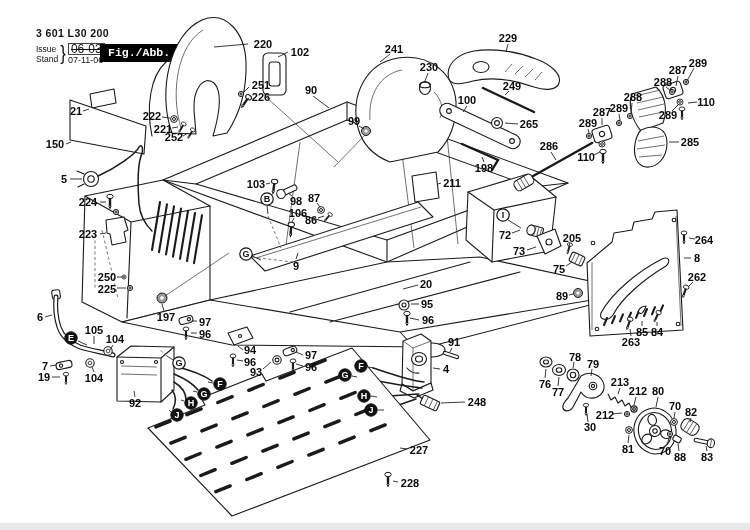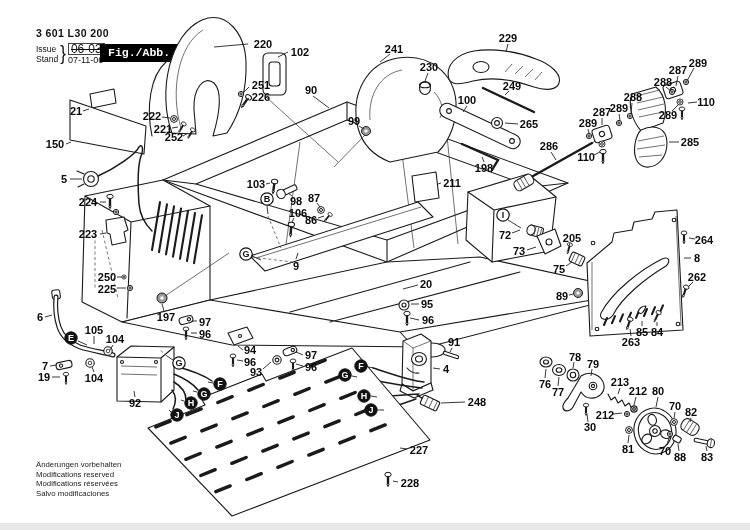--- a/index.html
+++ b/index.html
@@ -47,26 +47,20 @@
     </div>
     <div class="si-brace">}</div>
     <div class="si-col">
       <span class="si-old">06-03</span>
       <span class="si-new">07-11-06</span>
     </div>
   </div>
 
   <div class="fig-box">Fig./Abb. 3</div>
 
-  <div class="footer">
-    <div>Änderungen vorbehalten</div>
-    <div>Modifications reserved</div>
-    <div>Modifications réservées</div>
-    <div>Salvo modificaciones</div>
-  </div>
 
   <svg id="dwg" width="750" height="530" viewBox="0 0 750 530">
     <defs>
       <g id="scrw" fill="#fff" stroke="#1a1a1a" stroke-width="1">
         <ellipse cx="0" cy="-4.5" rx="3.2" ry="2.2"></ellipse>
         <path d="M0,-2.6 L0,5" stroke-width="2.4"></path>
         <path d="M-1.2,5 L0,7.6 L1.2,5" fill="none"></path>
       </g>
       <g id="nutg" fill="#fff" stroke="#1a1a1a" stroke-width="1">
         <circle r="3.4"></circle>

